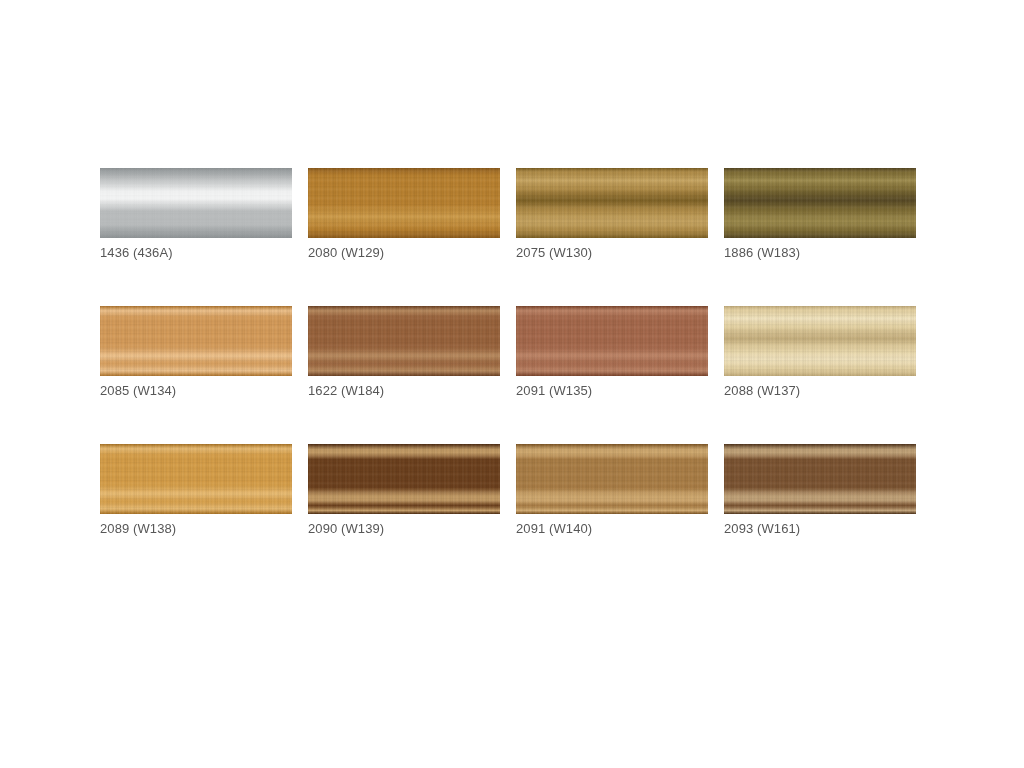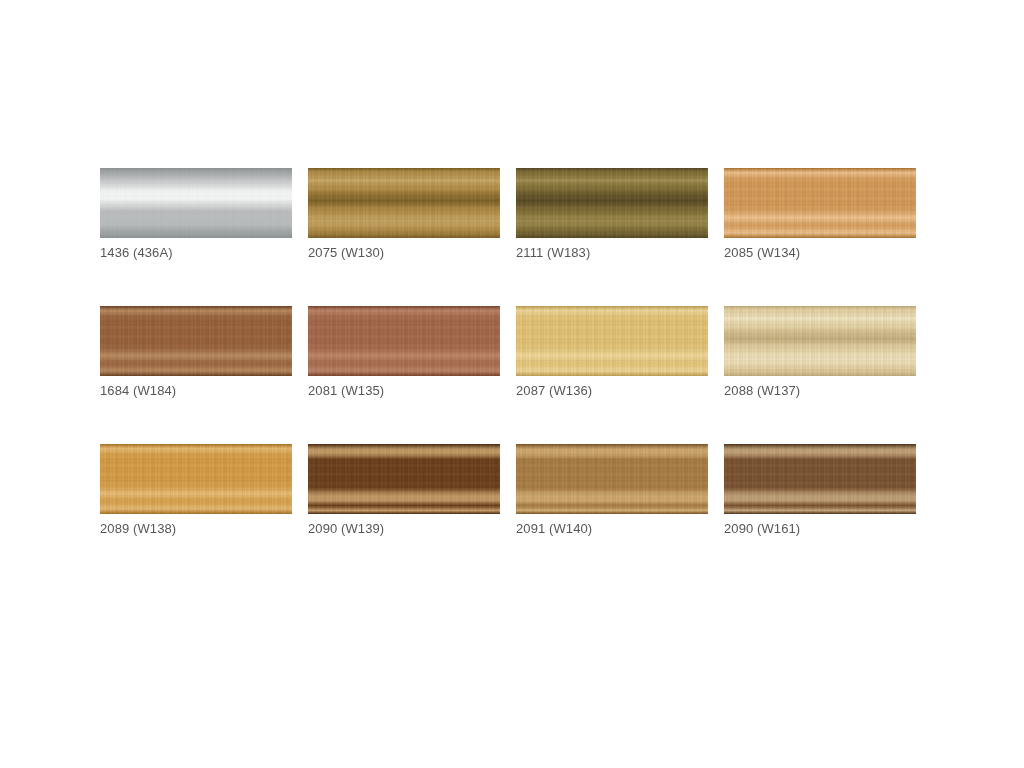--- a/index.html
+++ b/index.html
@@ -109,65 +109,65 @@
       <div class="swatch-cell">
         <div class="swatch-chip chip-metallic">
           <div class="chip-base" style="background: linear-gradient(rgb(142, 147, 149) 0%, rgb(185, 188, 189) 14%, rgb(242, 243, 243) 34%, rgb(242, 243, 243) 44%, rgb(185, 188, 189) 62%, rgb(185, 188, 189) 80%, rgb(142, 147, 149) 100%);"></div>
           <div class="chip-grain"></div>
           <div class="chip-streak"></div>
         </div>
         <div class="swatch-label">1436 (436A)</div>
       </div>
       <div class="swatch-cell">
         <div class="swatch-chip">
+          <div class="chip-base" style="background: linear-gradient(rgb(141, 92, 28) 0%, rgb(184, 128, 46) 10%, rgb(184, 128, 46) 52%, rgb(204, 154, 72) 70%, rgb(184, 128, 46) 88%, rgb(141, 92, 28) 100%);"></div>
+          <div class="chip-grain"></div>
+          <div class="chip-streak"></div>
+        </div>
+        <div class="swatch-label">2080 (W129)</div>
+      </div>
+      <div class="swatch-cell">
+        <div class="swatch-chip">
           <div class="chip-base" style="background: linear-gradient(rgb(125, 96, 36) 0%, rgb(174, 138, 69) 6%, rgb(198, 164, 96) 18%, rgb(174, 138, 69) 30%, rgb(125, 96, 36) 46%, rgb(174, 138, 69) 60%, rgb(198, 164, 96) 76%, rgb(174, 138, 69) 90%, rgb(125, 96, 36) 100%);"></div>
           <div class="chip-grain"></div>
           <div class="chip-streak"></div>
         </div>
         <div class="swatch-label">2075 (W130)</div>
       </div>
       <div class="swatch-cell">
         <div class="swatch-chip">
           <div class="chip-base" style="background: linear-gradient(rgb(86, 72, 36) 0%, rgb(125, 107, 51) 6%, rgb(156, 138, 76) 18%, rgb(125, 107, 51) 30%, rgb(86, 72, 36) 46%, rgb(125, 107, 51) 60%, rgb(156, 138, 76) 76%, rgb(125, 107, 51) 90%, rgb(86, 72, 36) 100%);"></div>
           <div class="chip-grain"></div>
           <div class="chip-streak"></div>
         </div>
-        <div class="swatch-label">2111 (W183)</div>
+        <div class="swatch-label">1886 (W183)</div>
       </div>
       <div class="swatch-cell">
         <div class="swatch-chip">
           <div class="chip-base" style="background: linear-gradient(rgb(176, 118, 47) 0%, rgb(238, 194, 140) 7%, rgb(212, 154, 88) 16%, rgb(212, 154, 88) 58%, rgb(238, 194, 140) 72%, rgb(212, 154, 88) 82%, rgb(238, 194, 140) 92%, rgb(176, 118, 47) 100%);"></div>
           <div class="chip-grain"></div>
           <div class="chip-streak"></div>
         </div>
         <div class="swatch-label">2085 (W134)</div>
       </div>
       <div class="swatch-cell">
         <div class="swatch-chip">
           <div class="chip-base" style="background: linear-gradient(rgb(109, 66, 36) 0%, rgb(184, 138, 94) 7%, rgb(151, 97, 58) 16%, rgb(151, 97, 58) 58%, rgb(184, 138, 94) 72%, rgb(151, 97, 58) 82%, rgb(184, 138, 94) 92%, rgb(109, 66, 36) 100%);"></div>
           <div class="chip-grain"></div>
           <div class="chip-streak"></div>
         </div>
-        <div class="swatch-label">1684 (W184)</div>
+        <div class="swatch-label">1622 (W184)</div>
       </div>
       <div class="swatch-cell">
         <div class="swatch-chip">
           <div class="chip-base" style="background: linear-gradient(rgb(124, 69, 44) 0%, rgb(189, 132, 102) 7%, rgb(164, 103, 74) 16%, rgb(164, 103, 74) 58%, rgb(189, 132, 102) 72%, rgb(164, 103, 74) 82%, rgb(189, 132, 102) 92%, rgb(124, 69, 44) 100%);"></div>
           <div class="chip-grain"></div>
           <div class="chip-streak"></div>
         </div>
-        <div class="swatch-label">2081 (W135)</div>
-      </div>
-      <div class="swatch-cell">
-        <div class="swatch-chip">
-          <div class="chip-base" style="background: linear-gradient(rgb(194, 160, 82) 0%, rgb(240, 215, 152) 7%, rgb(226, 194, 116) 16%, rgb(226, 194, 116) 58%, rgb(240, 215, 152) 72%, rgb(226, 194, 116) 82%, rgb(240, 215, 152) 92%, rgb(194, 160, 82) 100%);"></div>
-          <div class="chip-grain"></div>
-          <div class="chip-streak"></div>
-        </div>
-        <div class="swatch-label">2087 (W136)</div>
+        <div class="swatch-label">2091 (W135)</div>
       </div>
       <div class="swatch-cell">
         <div class="swatch-chip">
           <div class="chip-base" style="background: linear-gradient(rgb(196, 173, 124) 0%, rgb(227, 208, 160) 6%, rgb(240, 226, 189) 18%, rgb(227, 208, 160) 30%, rgb(196, 173, 124) 46%, rgb(227, 208, 160) 60%, rgb(240, 226, 189) 76%, rgb(227, 208, 160) 90%, rgb(196, 173, 124) 100%);"></div>
           <div class="chip-grain"></div>
           <div class="chip-streak"></div>
         </div>
         <div class="swatch-label">2088 (W137)</div>
       </div>
       <div class="swatch-cell">
@@ -193,16 +193,16 @@
           <div class="chip-streak"></div>
         </div>
         <div class="swatch-label">2091 (W140)</div>
       </div>
       <div class="swatch-cell">
         <div class="swatch-chip">
           <div class="chip-base" style="background: linear-gradient(rgb(79, 51, 26) 0%, rgb(192, 161, 119) 8%, rgb(192, 161, 119) 13%, rgb(122, 82, 48) 22%, rgb(122, 82, 48) 62%, rgb(192, 161, 119) 74%, rgb(192, 161, 119) 80%, rgb(122, 82, 48) 88%, rgb(192, 161, 119) 95%, rgb(79, 51, 26) 100%);"></div>
           <div class="chip-grain"></div>
           <div class="chip-streak"></div>
         </div>
-        <div class="swatch-label">2090 (W161)</div>
+        <div class="swatch-label">2093 (W161)</div>
       </div>
     </div>
 </div>
 
 </body></html>

